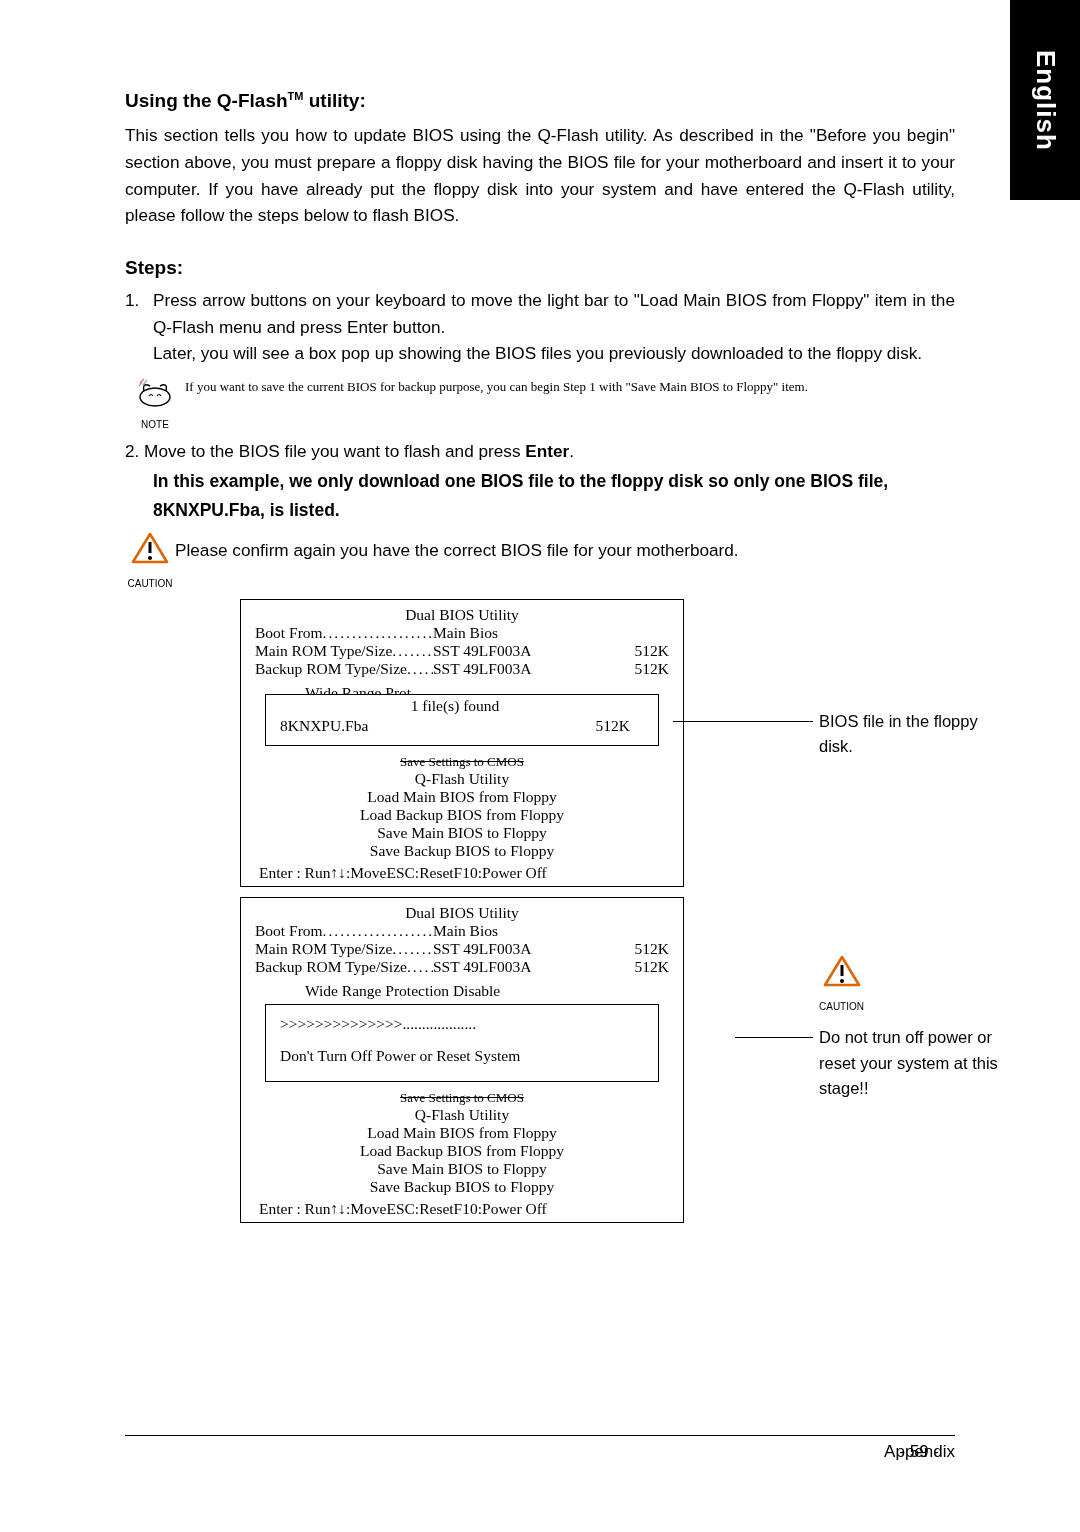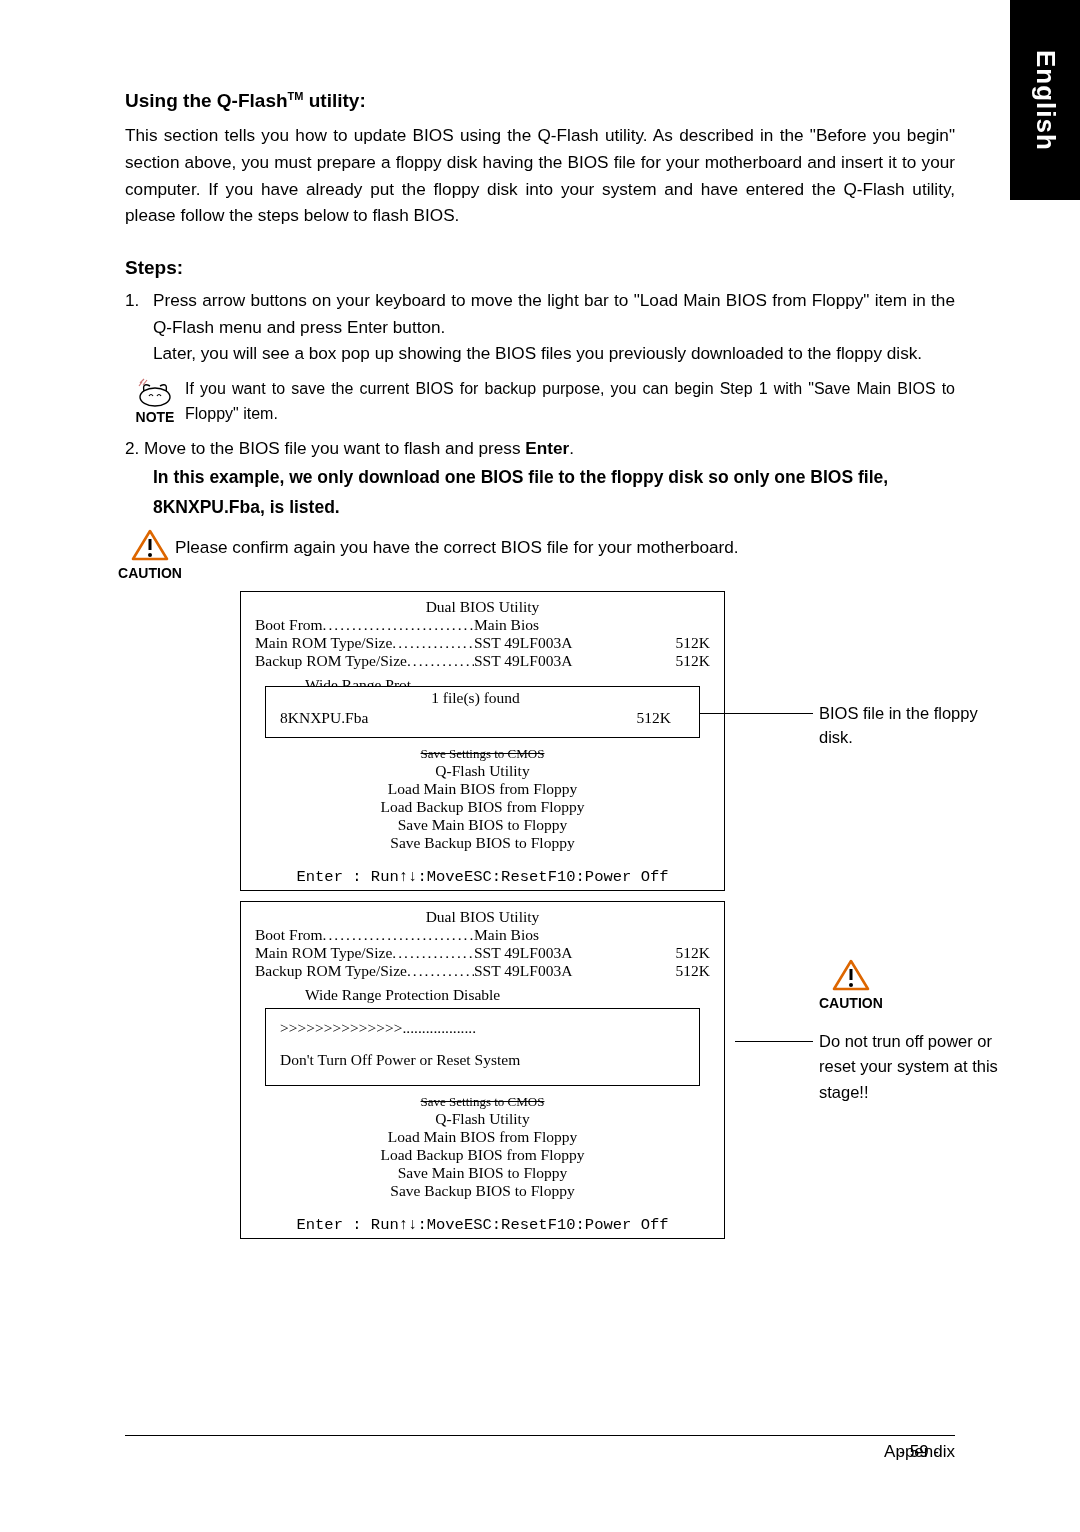--- a/index.html
+++ b/index.html
@@ -48,38 +48,38 @@
     font-weight: bold;
     font-size: 19px;
     margin-top: 28px;
     margin-bottom: 8px;
   }
   .step-row { display: flex; font-size: 17.2px; line-height: 1.55; }
   .step-num { width: 28px; flex: none; }
   .step-body { flex: 1; text-align: justify; }
   .note-row { display: flex; margin-top: 10px; }
   .note-icon-col { width: 60px; flex: none; display: flex; flex-direction: column; align-items: center; }
-  .note-text { flex: 1; font-size: 16px; line-height: 1.55; text-align: justify; }
-  .note-label { font-size: 14px; font-weight: bold; margin-top: 2px; }
+  .note-text { flex: 1; font-size: 13px; line-height: 1.55; text-align: justify; font-family: Liberation Serif, serif; }
+  .note-label { font-size: 10px; font-weight: normal; margin-top: 12px; }
   .bold-block {
     font-weight: bold;
     font-size: 17.5px;
     line-height: 1.7;
     margin-top: 2px;
     margin-left: 28px;
   }
   .caution-row { display: flex; margin-top: 6px; }
   .caution-icon-col { width: 50px; flex: none; display: flex; flex-direction: column; align-items: center; }
   .caution-text { flex: 1; font-size: 17.2px; line-height: 1.5; padding-top: 6px; }
 
   
   .bios-wrap { position: relative; margin-top: 10px; }
   .bios-box {
     margin-left: 115px;
-    width: 485px;
+    width: 444px;
     border: 1px solid #000;
     font-family: "Times New Roman", Times, serif;
     font-size: 15.5px;
     position: relative;
     padding: 6px 14px 4px 14px;
   }
   .bios-title { text-align: center; }
   .dot-row { display: flex; }
   .dot-label { flex: none; }
   .dot-fill { flex: 1; overflow: hidden; white-space: nowrap; letter-spacing: 2px; color:#000; }
@@ -101,21 +101,21 @@
   .size-row { display: flex; justify-content: space-between; margin-top: 14px; }
   .key-row { display: flex; justify-content: space-between; }
   .strike-line {
     text-align: center;
     text-decoration: line-through;
     font-size: 13px;
     margin-top: -4px;
   }
   .qf-util { text-align: center; }
   .menu-line { text-align: center; font-size: 15.5px; }
-  .bottom-keys { display: flex; justify-content: center; padding: 0 4px; margin-top: 16px; font-family: Liberation Mono, monospace; }
+  .bottom-keys { display: flex; justify-content: flex-start; padding: 0 4px; margin-top: 4px; }
 
   
   .callout-line-1 {
     position: absolute;
     border-top: 1px solid #000;
     top: 122px;
     left: 548px;
     width: 140px;
   }
   .callout-1 {

